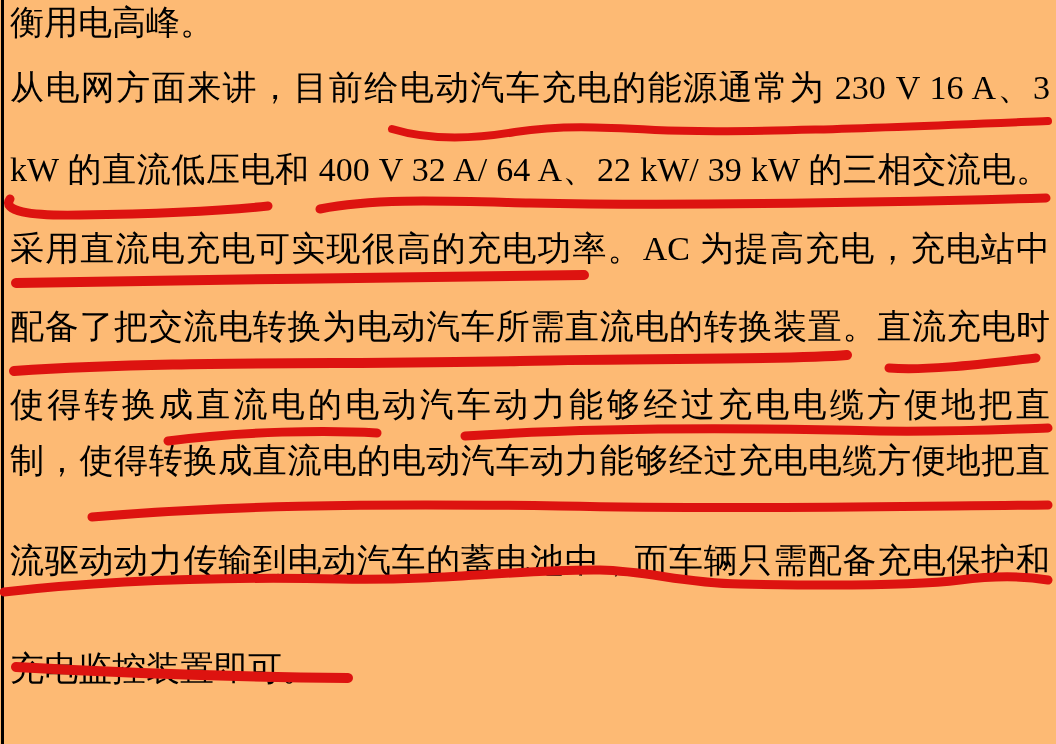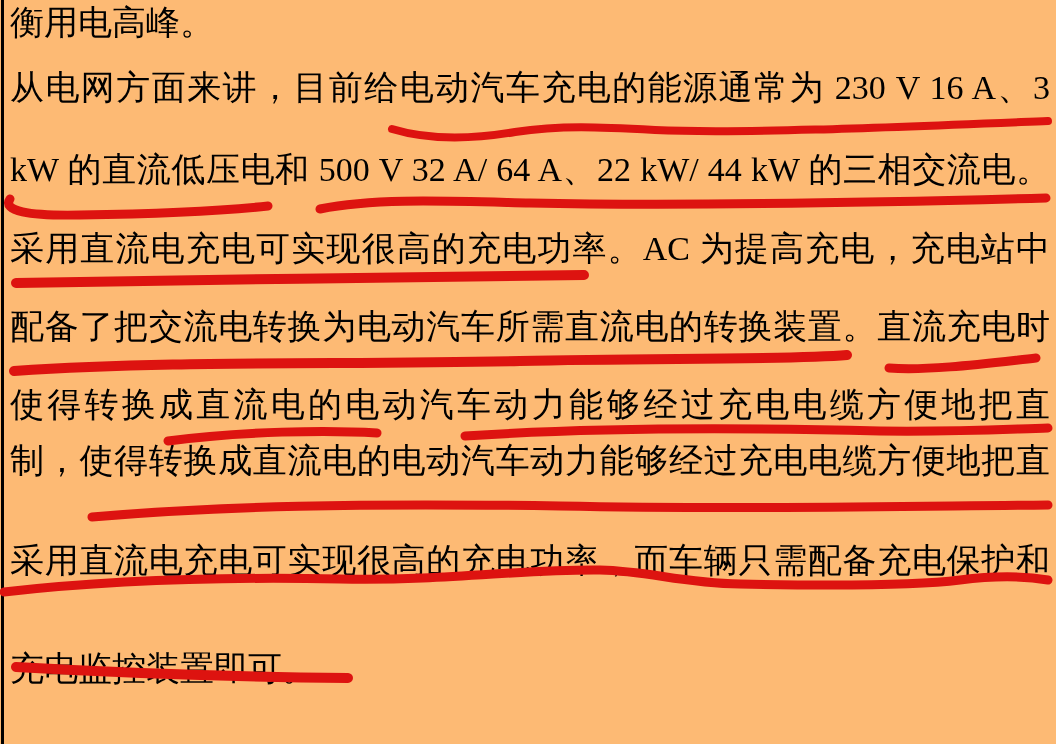--- a/index.html
+++ b/index.html
@@ -55,26 +55,26 @@
   }
 </style>
 </head>
 <body>
 
 <div class="page">
   <div class="left-border"></div>
   <div id="text-block">
       <div class="text-line" style="top: 0px; color: rgb(0, 0, 0);">衡用电高峰。</div>
       <div class="text-line justified" style="top: 65px; color: rgb(0, 0, 0);">从电网方面来讲，目前给电动汽车充电的能源通常为 230 V 16 A、3</div>
-      <div class="text-line justified" style="top: 147px; color: rgb(0, 0, 0);">kW 的直流低压电和 500 V 32 A/ 64 A、22 kW/ 44 kW 的三相交流电。</div>
+      <div class="text-line justified" style="top: 147px; color: rgb(0, 0, 0);">kW 的直流低压电和 400 V 32 A/ 64 A、22 kW/ 39 kW 的三相交流电。</div>
       <div class="text-line justified" style="top: 226px; color: rgb(0, 0, 0);">采用直流电充电可实现很高的充电功率。AC 为提高充电，充电站中</div>
       <div class="text-line justified" style="top: 304px; color: rgb(0, 0, 0);">配备了把交流电转换为电动汽车所需直流电的转换装置。直流充电时</div>
       <div class="text-line justified" style="top: 382px; color: rgb(0, 0, 0);">使得转换成直流电的电动汽车动力能够经过充电电缆方便地把直</div>
       <div class="text-line justified" style="top: 438px; color: rgb(0, 0, 0);">制，使得转换成直流电的电动汽车动力能够经过充电电缆方便地把直</div>
-      <div class="text-line justified" style="top: 538px; color: rgb(0, 0, 0);">采用直流电充电可实现很高的充电功率，而车辆只需配备充电保护和</div>
+      <div class="text-line justified" style="top: 538px; color: rgb(0, 0, 0);">流驱动动力传输到电动汽车的蓄电池中，而车辆只需配备充电保护和</div>
       <div class="text-line" style="top: 646px; color: rgb(0, 0, 0);">充电监控装置即可。</div>
     </div>
   <svg id="ink" class="ink-overlay" viewBox="0 0 1056 744" xmlns="http://www.w3.org/2000/svg">
       <path d="M392,129 C425,139 468,140 515,132 C560,125 600,127 655,130 C740,134 900,127 1048,121" stroke="#dd1310" stroke-width="8"></path>
       <path d="M10,199 C2,211 28,216 80,215 C150,214 212,212 268,206" stroke="#dd1310" stroke-width="9"></path>
       <path d="M320,209 C375,198 445,201 530,203 C670,206 860,203 1046,198" stroke="#dd1310" stroke-width="9"></path>
       <path d="M16,283 C200,280 400,277 584,275" stroke="#dd1310" stroke-width="10"></path>
       <path d="M14,371 C180,360 340,365 520,361 C660,358 790,360 847,355" stroke="#dd1310" stroke-width="10"></path>
       <path d="M889,368 C930,371 990,363 1036,358" stroke="#dd1310" stroke-width="9"></path>
       <path d="M168,441 C240,431 330,430 377,433" stroke="#dd1310" stroke-width="9"></path>

